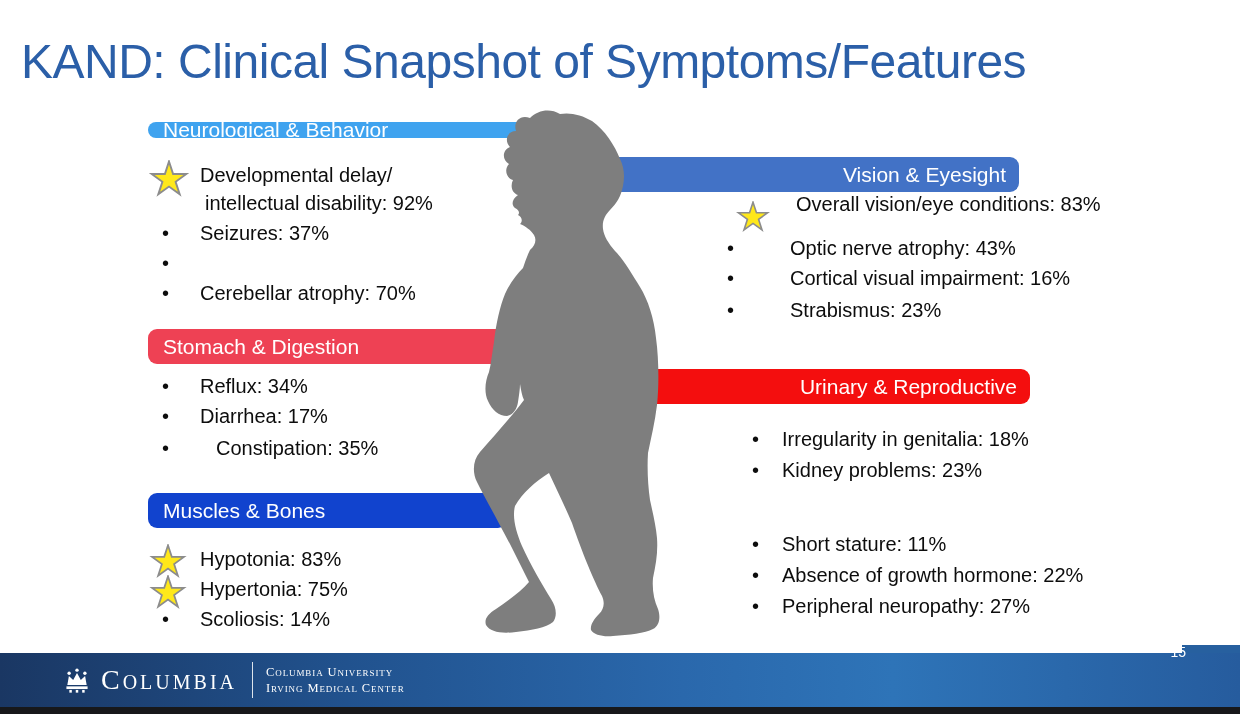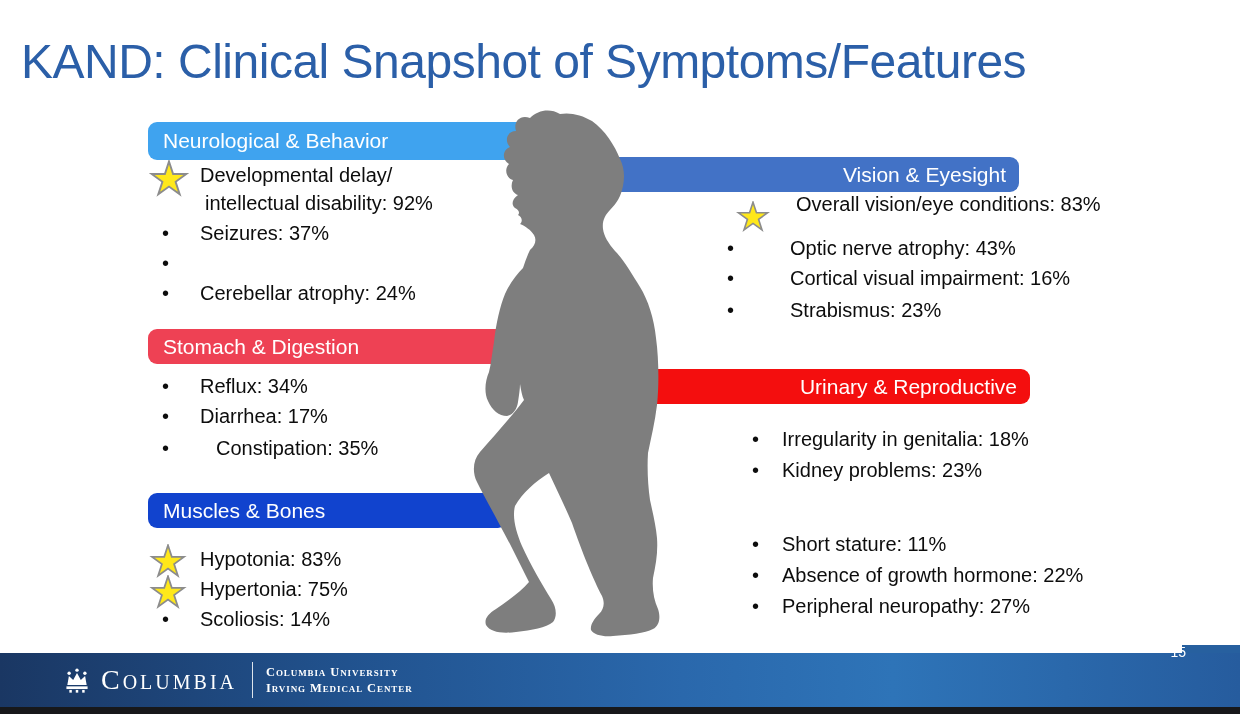--- a/index.html
+++ b/index.html
@@ -12,21 +12,21 @@
     color:#2b5fa8; letter-spacing:-0.5px; white-space:nowrap;
   }
   
   .banner {
     position:absolute; color:#ffffff; font-size:21px;
     display:flex; align-items:center; border-radius:9px;
     white-space:nowrap; z-index:1;
   }
   .banner.left-align  { padding-left:15px; justify-content:flex-start; }
   .banner.right-align { padding-right:13px; justify-content:flex-end; }
-  .banner-neuro   { left:148px; top:122px; width:368px; height:38px; background:#3fa3ef; }
+  .banner-neuro   { left:148px; top:122px; width:368px; height:16px; background:#3fa3ef; }
   .banner-vision  { left:600px; top:157px; width:406px; height:35px; background:#4272c6; }
   .banner-stomach { left:148px; top:329px; width:370px; height:35px; background:#ee4154; }
   .banner-urinary { left:620px; top:369px; width:397px; height:35px; background:#f40e0e; }
   .banner-muscles { left:148px; top:493px; width:344px; height:35px; background:#1143ce; }
 
   
   .item-text {
     position:absolute; font-size:20px; color:#0d0d0d;
     white-space:nowrap; z-index:3;
   }
@@ -58,21 +58,21 @@
   }
   .logo-wordmark {
     font-family:"Liberation Serif", serif; font-variant:small-caps;
     font-size:28px; letter-spacing:3px; margin-left:9px; line-height:1;
   }
   .logo-divider {
     width:1px; height:36px; background:rgba(255,255,255,0.85); margin:0 13px 0 15px;
   }
   .org-lines {
     font-family:"Liberation Serif", serif; font-variant:small-caps;
-    font-weight:bold; font-size:12.5px; letter-spacing:0.9px; line-height:1.3;
+    font-weight:normal; font-size:12.5px; letter-spacing:0.9px; line-height:1.3;
   }
   .page-num {
     position:absolute; right:54px; top:644px; color:#ffffff;
     font-size:14px; z-index:6;margin-left:13px;
   }
 </style>
 </head>
 <body>
 
 <div class="slide">
@@ -126,21 +126,21 @@
 
   <svg class="star" style="left:148px; top:160px;" width="42" height="38" viewBox="0 0 24 24">
     <polygon points="12,0.9 14.59,8.84 22.94,8.85 16.18,13.76 18.76,21.7 12,16.8 5.24,21.7 7.82,13.76 1.06,8.85 9.41,8.84" fill="#ffe81a" stroke="#8c8c8c" stroke-width="1.2"></polygon>
   </svg>
   <div class="item-text" style="left:200px; top:164px;">Developmental delay/</div>
   <div class="item-text" style="left:205px; top:192px;">intellectual disability: 92%</div>
   <div class="bullet" style="left:162px; top:222px;">•</div>
   <div class="item-text" style="left:200px; top:222px;">Seizures: 37%</div>
   <div class="bullet" style="left:162px; top:252px;">•</div>
   <div class="bullet" style="left:162px; top:282px;">•</div>
-  <div class="item-text" style="left:200px; top:282px;">Cerebellar atrophy: 24%</div>
+  <div class="item-text" style="left:200px; top:282px;">Cerebellar atrophy: 70%</div>
 
   <svg class="star" style="left:736px; top:201px;" width="34" height="32" viewBox="0 0 24 24">
     <polygon points="12,0.9 14.59,8.84 22.94,8.85 16.18,13.76 18.76,21.7 12,16.8 5.24,21.7 7.82,13.76 1.06,8.85 9.41,8.84" fill="#ffe81a" stroke="#8c8c8c" stroke-width="1.2"></polygon>
   </svg>
   <div class="item-text" style="left:790px; top:193px;margin-left:6px;">Overall vision/eye conditions: 83%</div>
   <div class="bullet" style="left:727px; top:237px;">•</div>
   <div class="item-text" style="left:790px; top:237px;">Optic nerve atrophy: 43%</div>
   <div class="bullet" style="left:727px; top:267px;">•</div>
   <div class="item-text" style="left:790px; top:267px;">Cortical visual impairment: 16%</div>
   <div class="bullet" style="left:727px; top:299px;">•</div>

